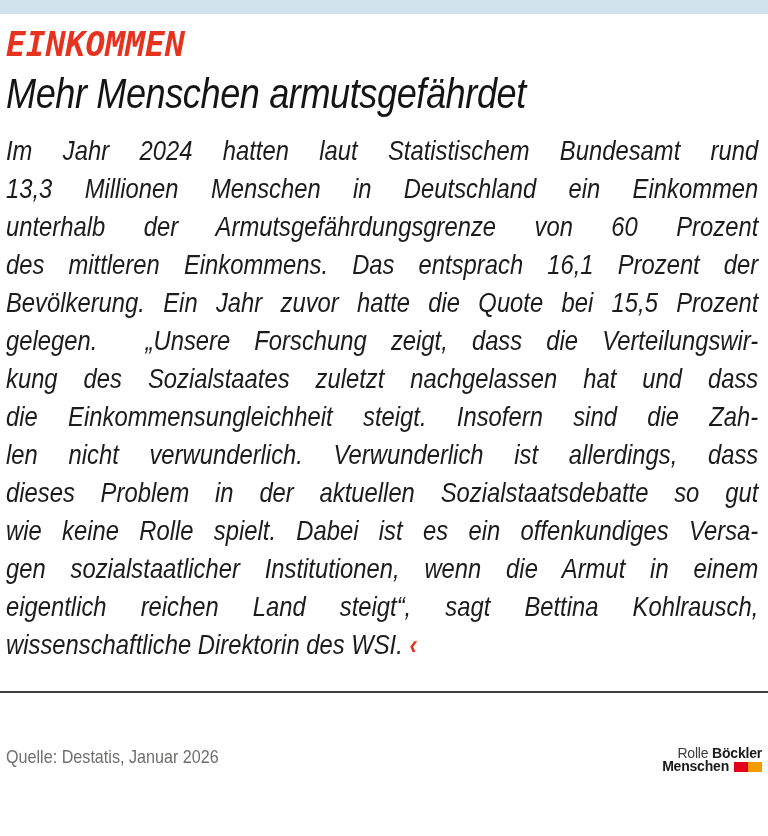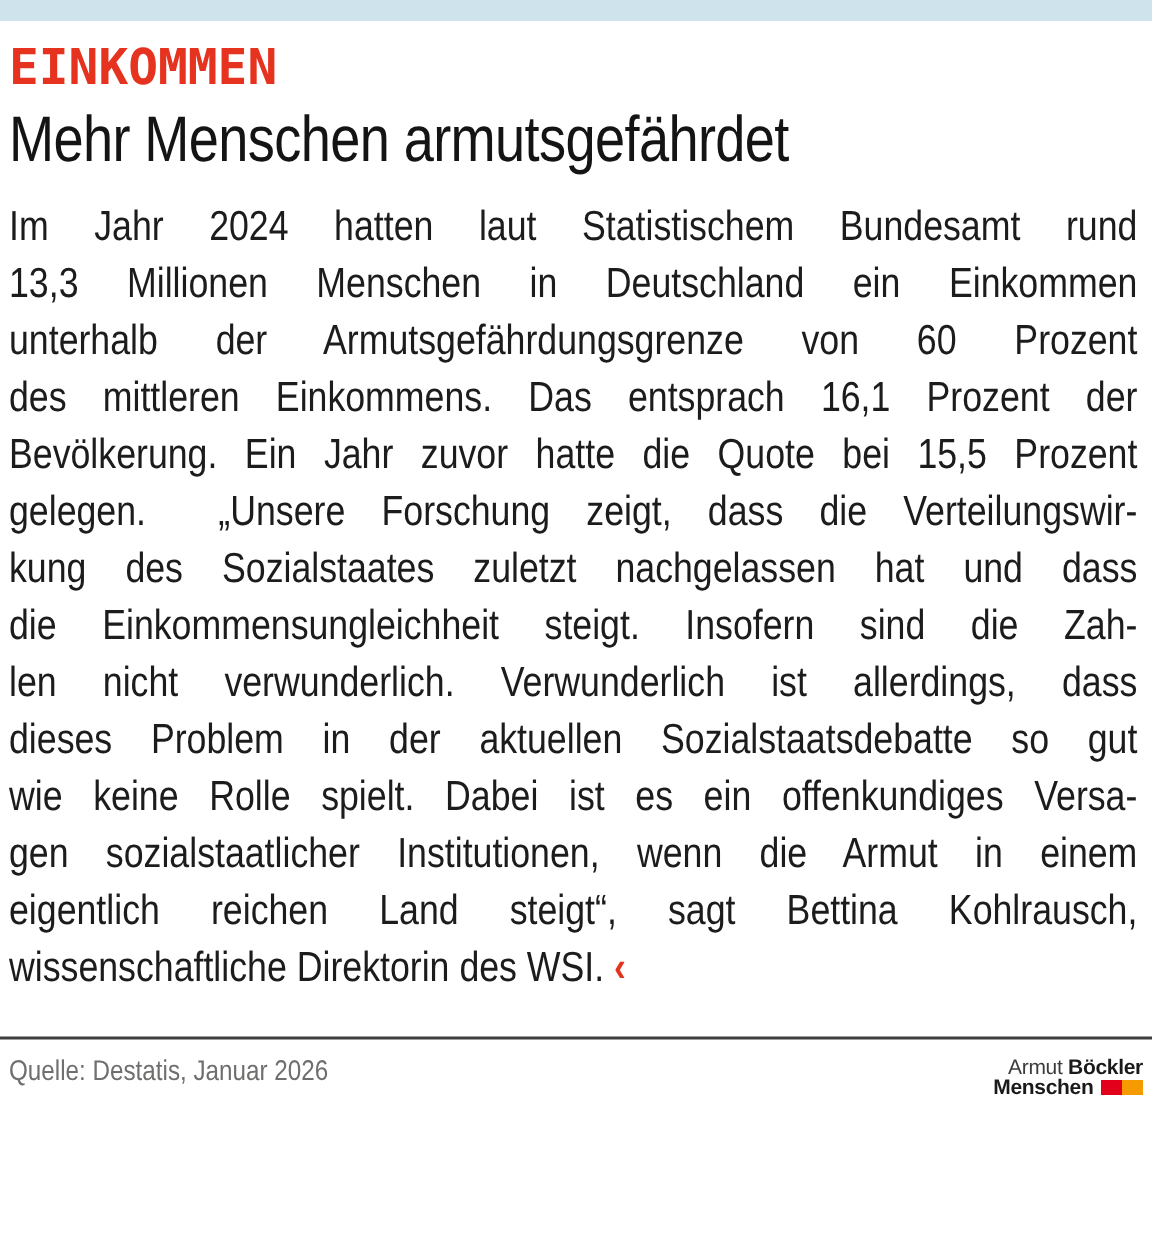--- a/index.html
+++ b/index.html
@@ -2,21 +2,21 @@
 <html lang="de"><head>
 <meta charset="utf-8">
 <style>
   html, body { margin: 0; padding: 0; background: #ffffff; }
   .page {
     width: 768px; height: 836px; overflow: hidden; position: relative;
     background: #ffffff;
     font-family: "Liberation Sans", sans-serif;
   }
   .top-bar { height: 14px; width: 100%; background: #cfe3ec; }
-  .content { padding: 0 6px; }
+  .content { padding: 0 6px; font-style: italic; }
   .kicker {
     margin-top: 14px;
     font-family: "DejaVu Sans Mono", monospace;
     font-weight: 700;
     font-size: 33px;
     line-height: 1;
     color: #e5331f;
   }
   .headline {
     margin: 10px 0 0 0;
@@ -38,20 +38,21 @@
     line-height: 38px;
     color: #1c1c1c;
   }
   .body-line { text-align: justify; text-align-last: justify; }
   .body-line:last-child { text-align-last: left; }
   .end-mark { color: #e5331f; font-weight: 700; }
   .divider { margin-top: 27px; height: 2px; width: 100%; background: #3f3f3e; }
   .footer {
     display: flex; justify-content: space-between; align-items: flex-start;
     padding: 10px 6px 0 6px;
+    margin-top: 42px;
   }
   .source {
     width: max-content;
     transform: scaleX(0.85);
     transform-origin: 0 0;
     font-size: 19px;
     line-height: 24px;
     color: #706f6e;
     white-space: nowrap;
   }
@@ -91,21 +92,21 @@
       </div>
   </div>
 
   <div class="divider"></div>
 
   <div class="footer">
     <div class="source">Quelle: Destatis, Januar 2026</div>
 
     <div class="logo">
       <div class="logo-line">
-        <span class="reg">Armut</span>
+        <span class="reg">Rolle</span>
         <span class="b">Böckler</span>
       </div>
       <div class="logo-line">
         <span class="b">Menschen</span><span class="sq sq-red"></span><span class="sq sq-orange"></span>
       </div>
     </div>
   </div>
 </div>
 
 </body></html>

